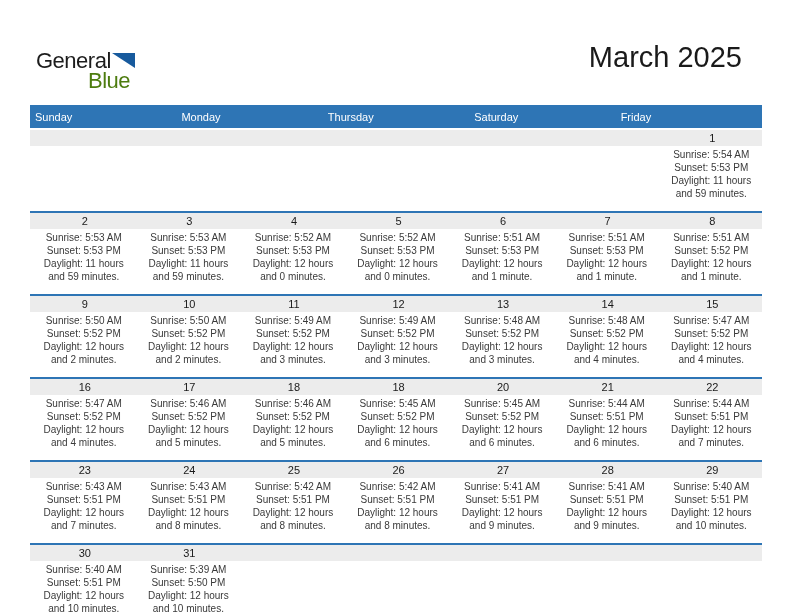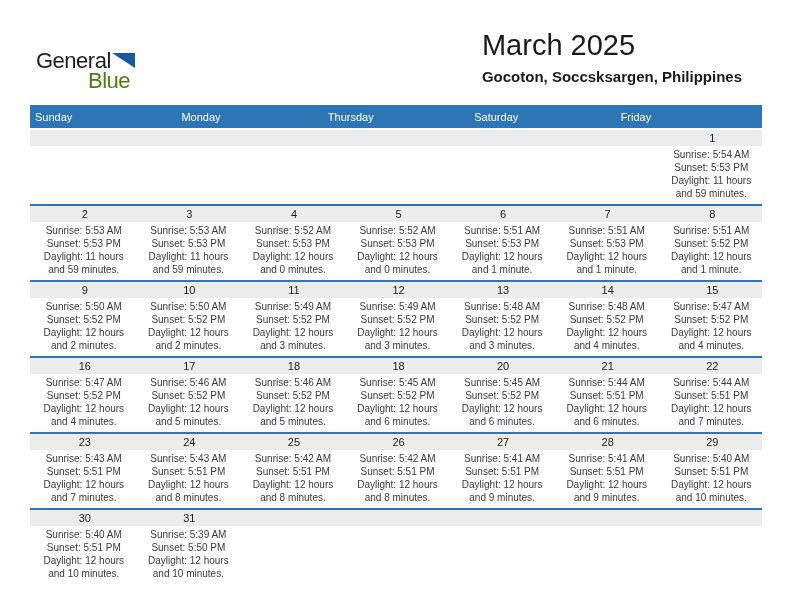--- a/index.html
+++ b/index.html
@@ -8,36 +8,36 @@
   .page { position:relative; width:772px; height:612px; background:#fff; overflow:hidden; }
 
   
   .logo { position:absolute; left:36px; top:50px; }
   .logo-top { display:flex; align-items:flex-start; }
   .logo-general { font-size:22px; color:#1c1c1c; letter-spacing:-0.5px; font-weight:500; line-height:22px; }
   .logo-tri { margin-left:1px; margin-top:3px; }
   .logo-blue { font-size:22px; color:#4d7c0f; letter-spacing:-0.5px; font-weight:500;
                line-height:18px; margin-left:52px; }
 
-  .titleblock { position:absolute; right:30px; top:28px; text-align:left; }
+  .titleblock { position:absolute; right:30px; top:40px; text-align:center; }
   .month-title { font-size:29px; color:#1a1a1a; font-weight:400; line-height:34px; }
   .location-subtitle { font-size:15px; color:#1a1a1a; font-weight:600; margin-top:6px; }
 
   
   .calendar { position:absolute; left:30px; top:105px; width:732px;text-align:center; }
   .weekday-row { display:flex; background:#2E75B5; height:23px; }
   .weekday-cell { flex:1 1 0; color:#ffffff; font-size:11px; display:flex; align-items:center;
                   padding-left:5px; }
   .weeks { margin-top:2px; }
   .week-row { display:flex; min-height:70px; }
   .week-row.divided { border-bottom:2px solid #2E75B5; }
   .day-cell { flex:1 1 0; overflow:hidden; }
   .day-num { background:#ECECEC; height:16px; font-size:11px; color:#1a1a1a;
              padding-left:5px; line-height:16px; }
-  .day-lines { padding:2px 2px 4px 5px; }
+  .day-lines { padding:2px 2px 11px 5px; }
   .day-line { font-size:10px; color:#3a3a3a; line-height:13px; white-space:nowrap; }
 </style>
 </head>
 <body>
 
 <div class="page">
 
   <div class="logo">
     <div class="logo-top">
       <span class="logo-general">General</span>
@@ -45,21 +45,20 @@
         <svg width="23" height="15" viewBox="0 0 23 15">
             <polygon points="0,0 23,0 23,15" fill="#175A9D"></polygon>
           </svg>
       </span>
     </div>
     <div class="logo-blue">Blue</div>
   </div>
 
   <div class="titleblock">
     <div class="month-title">March 2025</div>
-    <div class="location-subtitle">Gocoton, Soccsksargen, Philippines</div>
   </div>
 
   <div class="calendar">
     <div class="weekday-row">
       <div class="weekday-cell">Sunday</div>
       <div class="weekday-cell">Monday</div>
       <div class="weekday-cell">Thursday</div>
       <div class="weekday-cell">Saturday</div>
       <div class="weekday-cell">Friday</div>
     </div>

